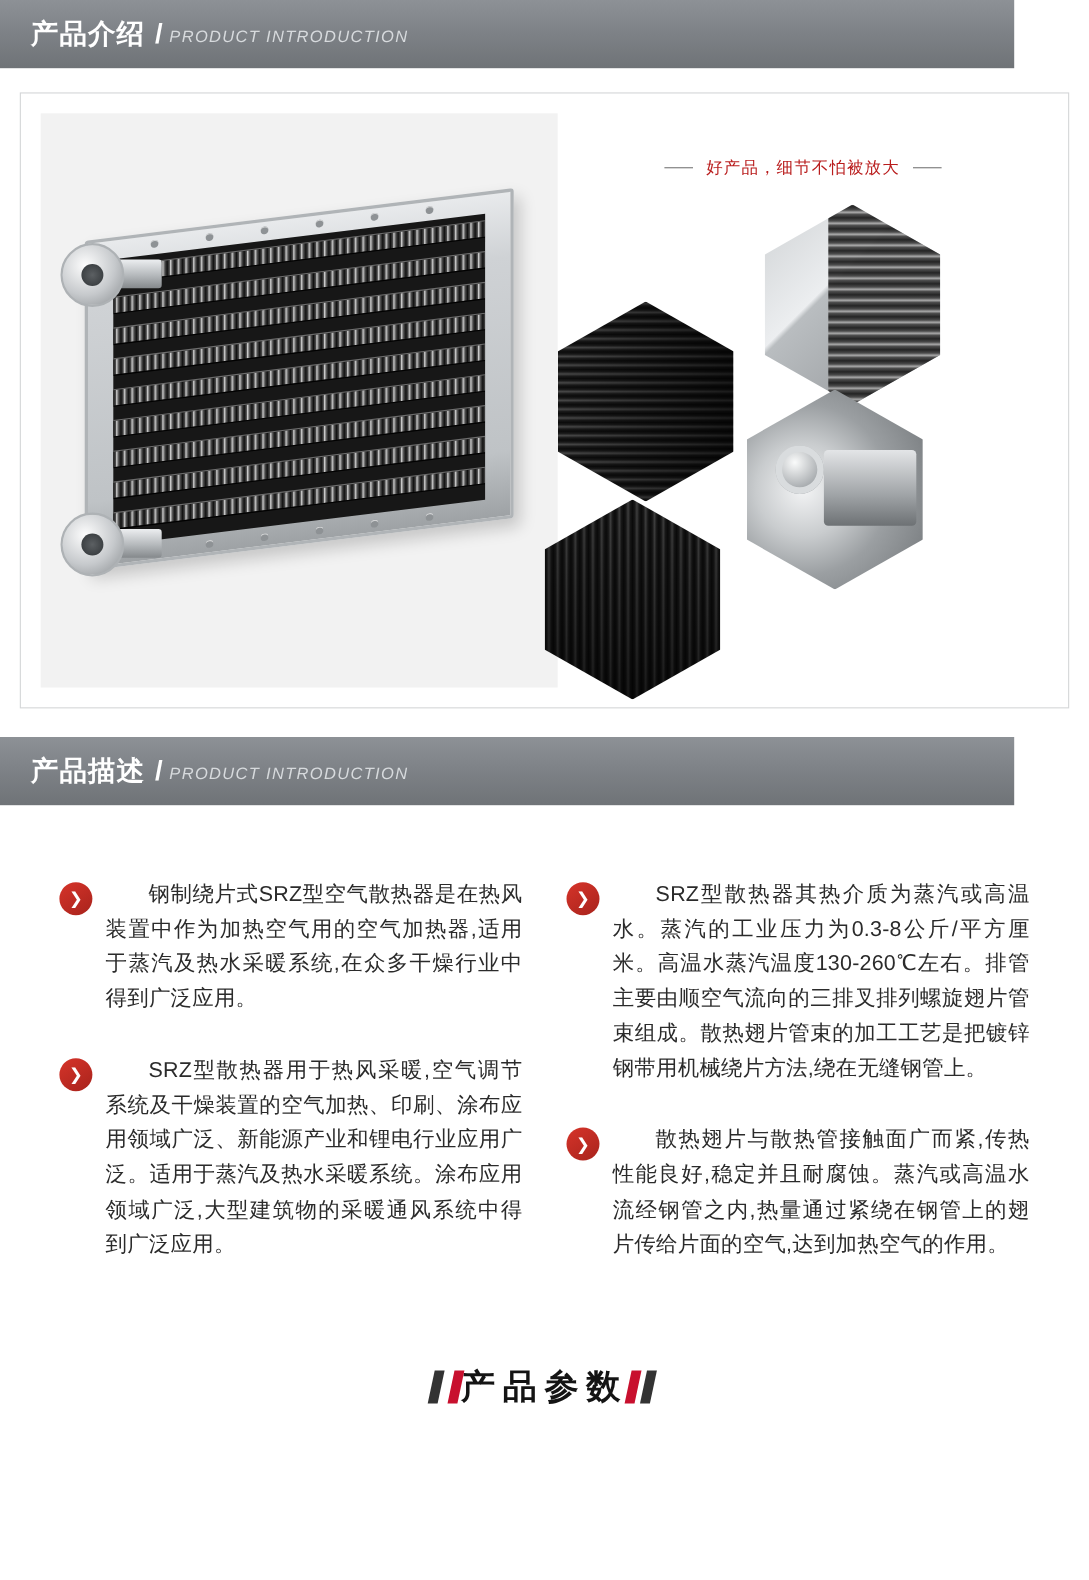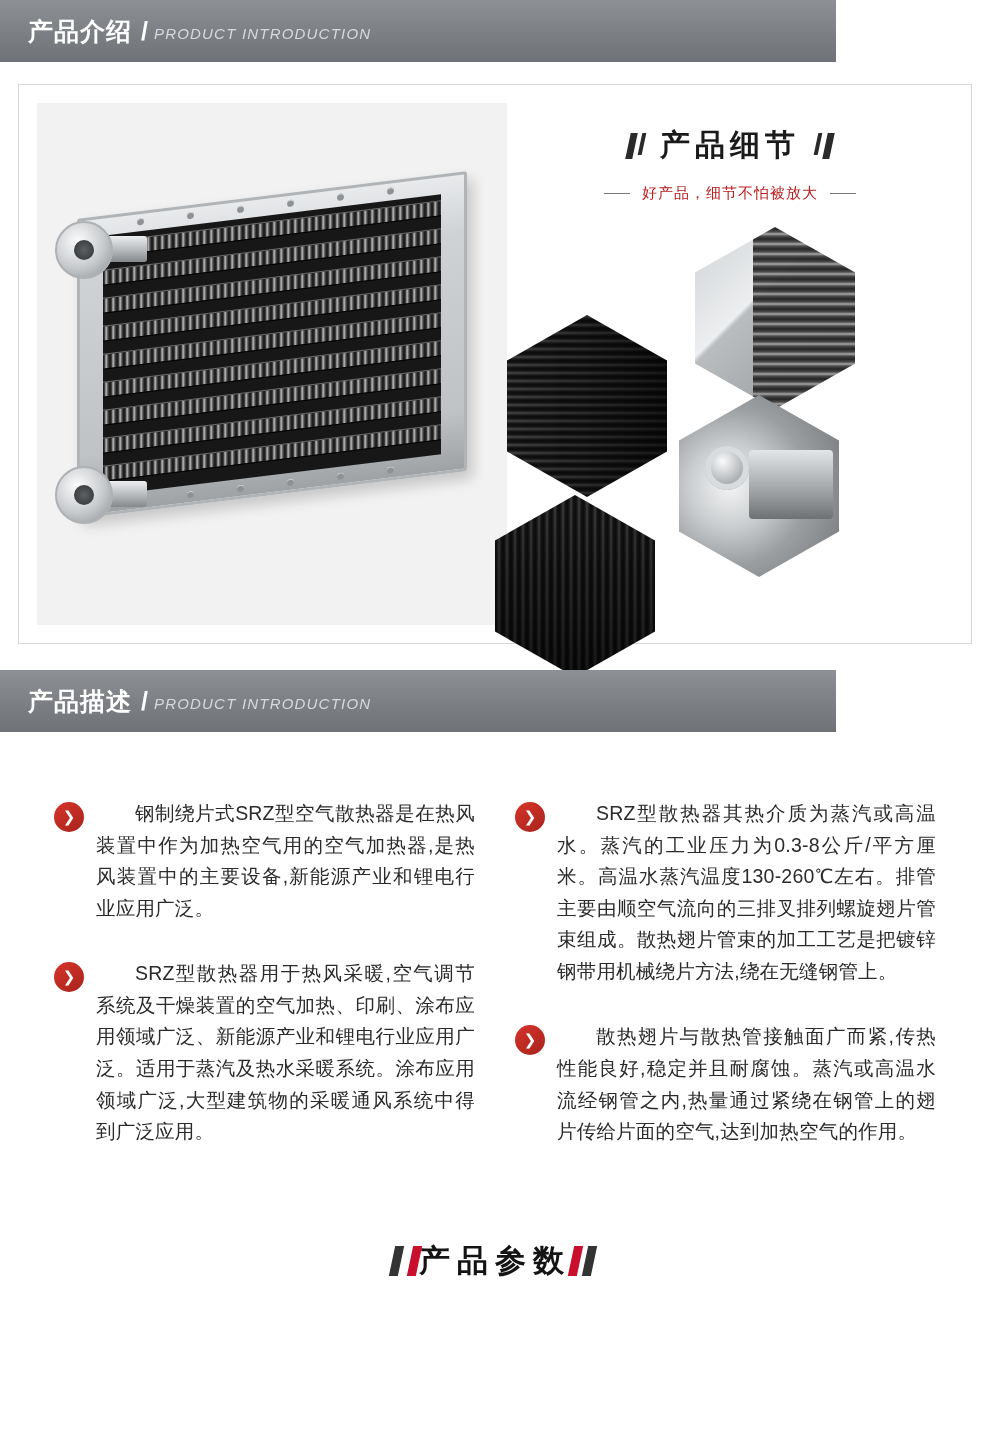--- a/index.html
+++ b/index.html
@@ -13,21 +13,21 @@
     color: #222;
   }
   .page {
     width: 990px;
     position: relative;
     overflow: hidden;
   }
 
   
   .section-bar {
-    width: 836px;
+    width: 922px;
     height: 62px;
     background: linear-gradient(to bottom, #8d9196 0%, #7d8186 50%, #6f7377 100%);
     display: flex;
     align-items: center;
     position: relative;
   }
   .bar-title {
     font-size: 25px;
     font-weight: bold;
     color: #ffffff;
@@ -308,31 +308,20 @@
         <div class="rad-bolt" style="left:260px; bottom:7px"></div>
         <div class="rad-bolt" style="left:310px; bottom:7px"></div>
       </div>
       <div class="neck" style="left:58px; top:133px"></div>
       <div class="flange" style="left:18px; top:118px"></div>
       <div class="neck" style="left:58px; top:378px"></div>
       <div class="flange" style="left:18px; top:363px"></div>
     </div>
 
     <div class="intro-right">
-      <div class="detail-title">
-        <span class="pair">
-          <span class="tick"></span>
-            <span class="tick thin"></span>
-        </span>
-        <span>产品细节</span>
-        <span class="pair">
-          <span class="tick thin"></span>
-            <span class="tick"></span>
-        </span>
-      </div>
       <div class="detail-sub">
         <span class="dash"></span>
         <span>好产品，细节不怕被放大</span>
         <span class="dash"></span>
       </div>
 
       <div class="hex-wrap">
         <div class="hex big" style="left:188px; top:0px">
           <div class="hex-corner"></div>
         </div>
@@ -352,21 +341,21 @@
   <div class="section-bar" style="margin-top:26px">
     <div class="bar-title">产品描述</div>
     <div class="bar-slash">/</div>
     <div class="bar-sub">PRODUCT INTRODUCTION</div>
   </div>
 
   <div class="desc-wrap">
     <div class="desc-col">
       <div class="bullet-row">
         <div class="bullet-icon">❯</div>
-        <div class="bullet-text">钢制绕片式SRZ型空气散热器是在热风装置中作为加热空气用的空气加热器,是热风装置中的主要设备,新能源产业和锂电行业应用广泛。</div>
+        <div class="bullet-text">钢制绕片式SRZ型空气散热器是在热风装置中作为加热空气用的空气加热器,适用于蒸汽及热水采暖系统,在众多干燥行业中得到广泛应用。</div>
       </div>
       <div class="bullet-row">
         <div class="bullet-icon">❯</div>
         <div class="bullet-text">SRZ型散热器用于热风采暖,空气调节系统及干燥装置的空气加热、印刷、涂布应用领域广泛、新能源产业和锂电行业应用广泛。适用于蒸汽及热水采暖系统。涂布应用领域广泛,大型建筑物的采暖通风系统中得到广泛应用。</div>
       </div>
     </div>
     <div class="desc-col">
       <div class="bullet-row">
         <div class="bullet-icon">❯</div>
         <div class="bullet-text">SRZ型散热器其热介质为蒸汽或高温水。蒸汽的工业压力为0.3-8公斤/平方厘米。高温水蒸汽温度130-260℃左右。排管主要由顺空气流向的三排叉排列螺旋翅片管束组成。散热翅片管束的加工工艺是把镀锌钢带用机械绕片方法,绕在无缝钢管上。</div>

